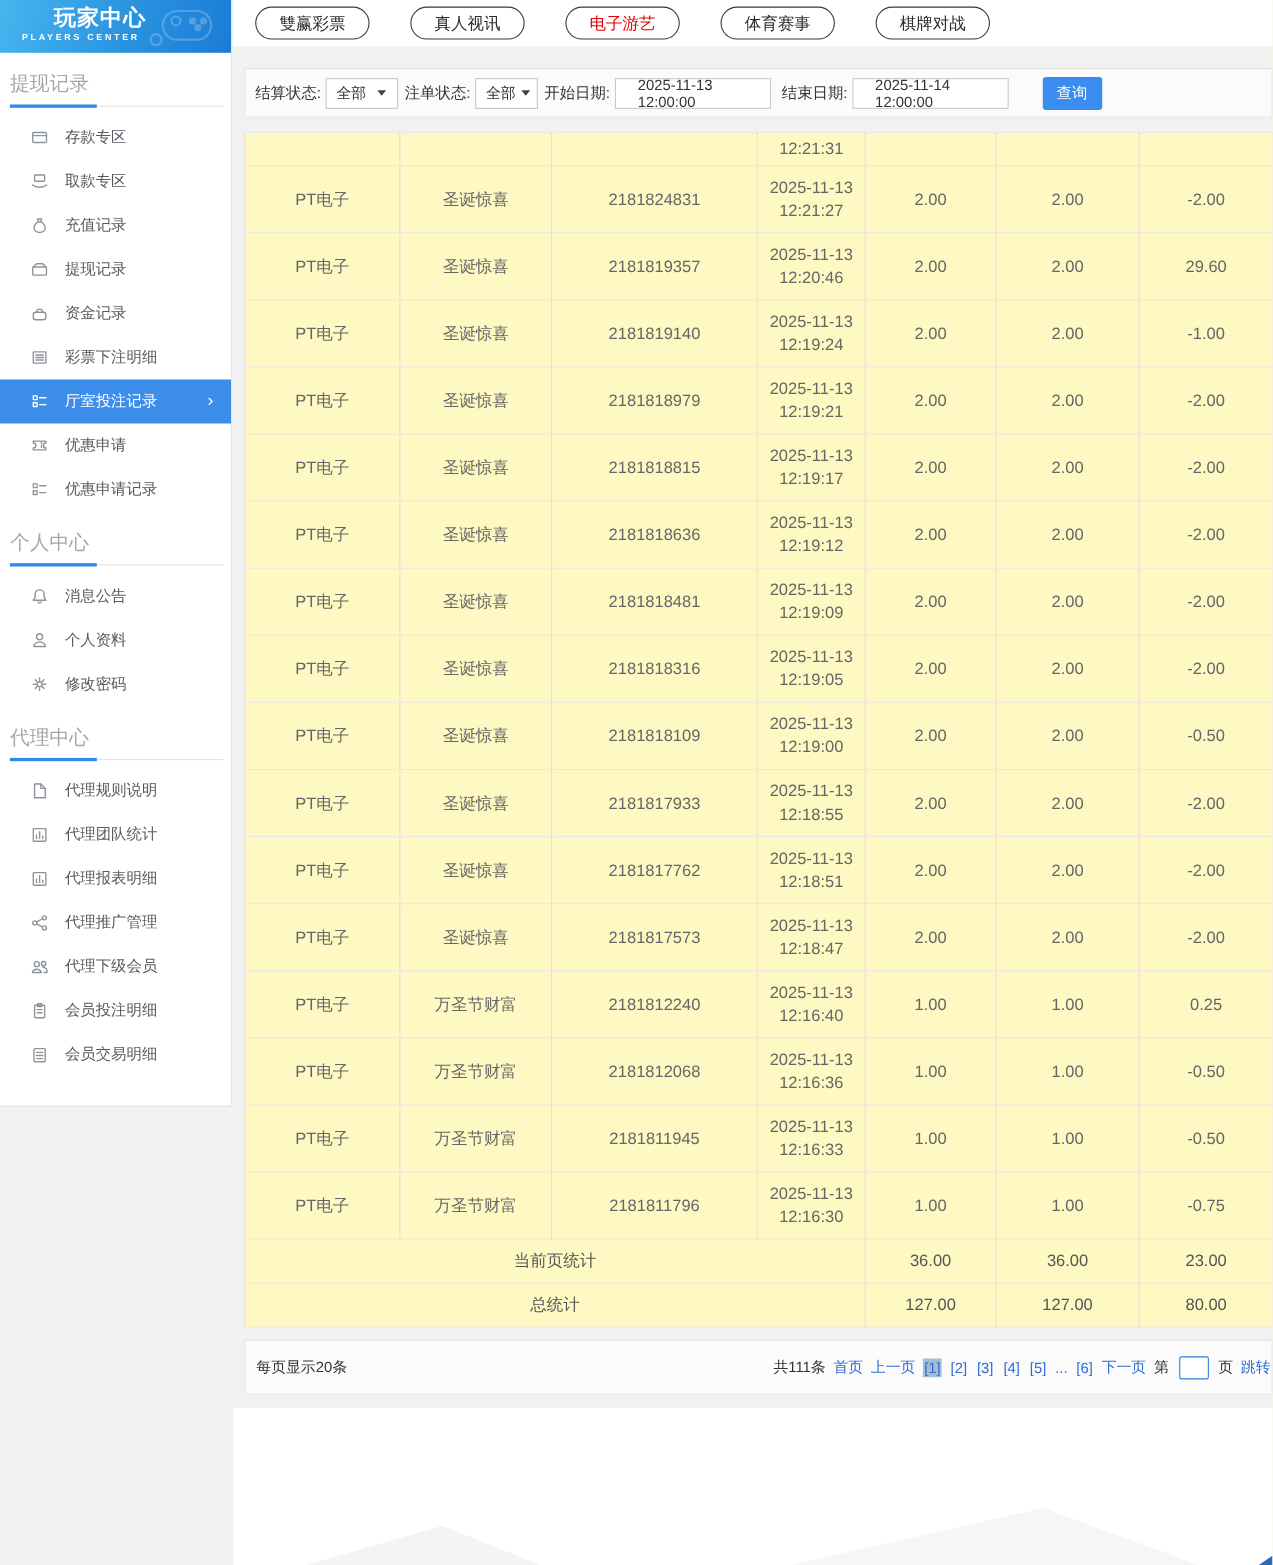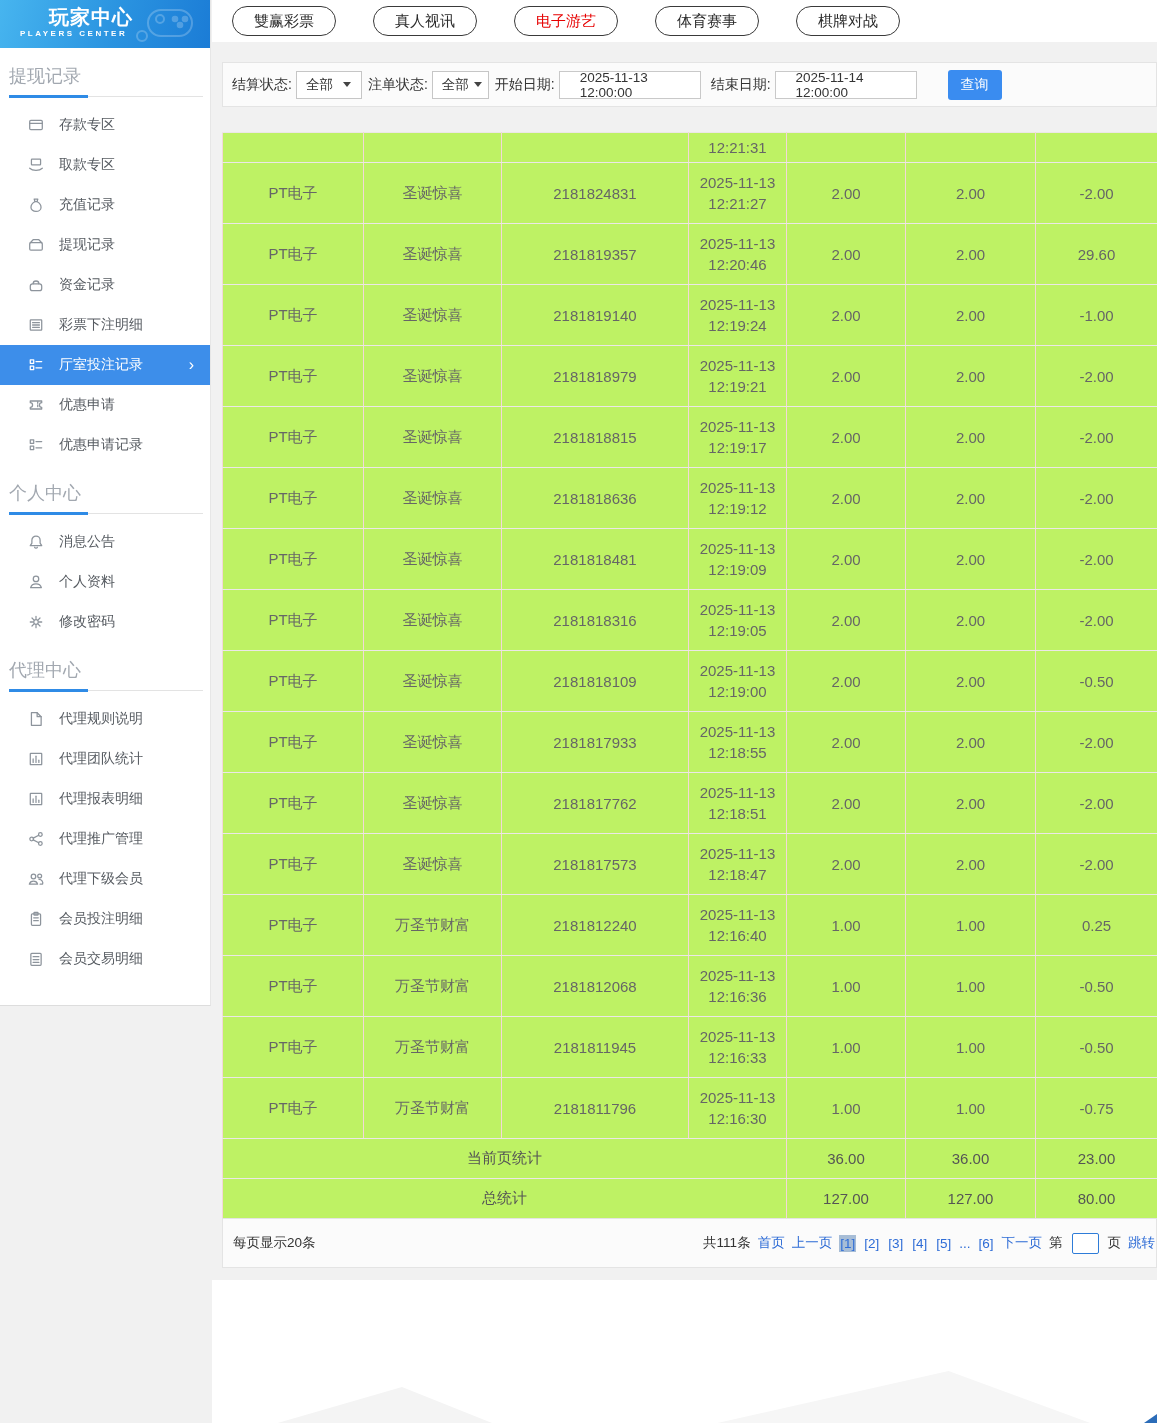--- a/index.html
+++ b/index.html
@@ -60,21 +60,21 @@
   .selbox.narrow .caret { margin-left:5px; }
   .dinput {
     height:28px; width:142px; background:#fff; border:1px solid #c9c9c9;
     display:flex; align-items:center; padding-left:20px; font-size:13.5px; color:#333; margin-right:10px; cursor:text;
   }
   .btn-search {
     margin-left:21px; height:30px; padding:0 13px; background:#3a8cf0; color:#fff;
     border:none; border-radius:3px; font-size:14px; cursor:pointer; font-family:inherit;
   }
   
-  .table-card { position:absolute; left:222px; top:120px; width:935px; background:#bef264;margin-top:12px; }
+  .table-card { position:absolute; left:222px; top:120px; width:935px; background:#fef9c3; }
   table { border-collapse:collapse; table-layout:fixed; width:935px; }
   td {
     border:1px solid;
     border-color:#ece7e7 #f3d8d8;
     text-align:center; font-size:15px; color:#666; vertical-align:middle;
     overflow:hidden; white-space:nowrap;
   }
   tr.partial td { height:30px; }
   tr.data-row td { height:61px; }
   tr.summary td { height:40px; color:#555; }

